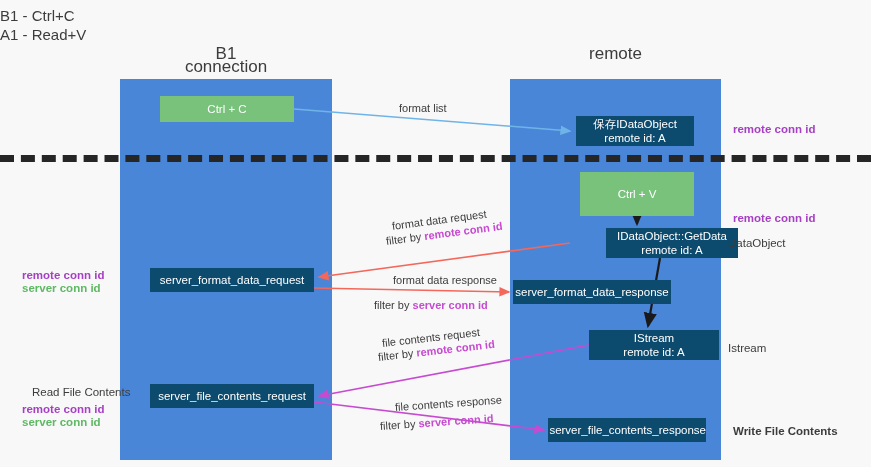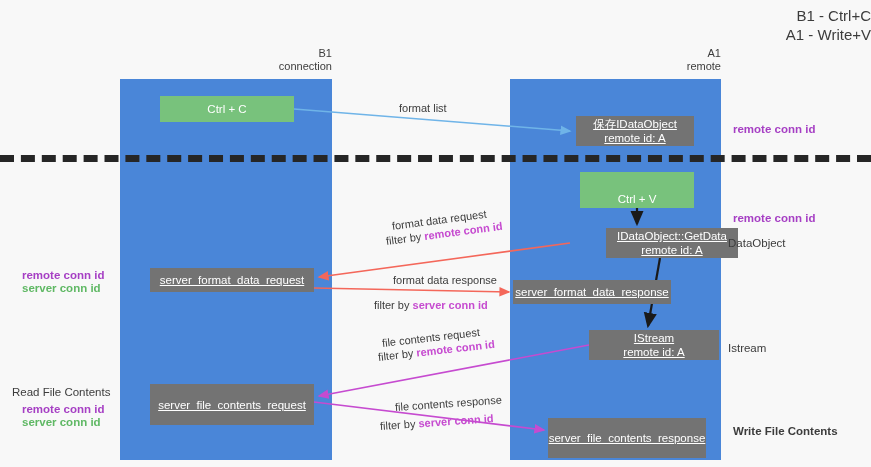--- a/index.html
+++ b/index.html
@@ -9,26 +9,26 @@
     font-family:"Liberation Sans","DejaVu Sans",sans-serif;
     position:relative;
     overflow:hidden;
     color:#333;
   }
   .stage{position:absolute;left:0;top:0;width:871px;height:467px;}
 
   
   .title{
     position:absolute;left:0;top:6px;width:871px;
-    text-align:right;font-size:15px;line-height:19px;color:#3c3c3c;
+    text-align:left;font-size:15px;line-height:19px;color:#3c3c3c;
   }
 
   
   .lane-head{
-    position:absolute;text-align:right;font-size:11px;line-height:13px;color:#3c3c3c;
+    position:absolute;text-align:center;font-size:17px;line-height:13px;color:#3c3c3c;
   }
   .lane-head .l2{display:block;}
 
   
   .lane{position:absolute;background:#4a86d8;}
   #lane-b1{left:120px;top:79px;width:212px;height:381px;}
   #lane-a1{left:510px;top:79px;width:211px;height:381px;}
 
   
   .divider{
@@ -37,48 +37,48 @@
   }
 
   
   .box{
     position:absolute;box-sizing:border-box;
     display:flex;flex-direction:column;align-items:center;justify-content:center;
     color:#ffffff;font-size:11.5px;line-height:14px;text-align:center;
     padding:2px 0;
   }
   .box.green{background:#78c27c;}
-  .box.orange{background:#737373;text-decoration:underline;}
+  .box.orange{background:#0c4a6e;}
   .box .ln{display:block;white-space:nowrap;}
 
   #box-ctrlc  {left:160px;top:96px;width:134px;height:26px;}
-  #box-ctrlv  {left:580px;top:172px;width:114px;height:36px;justify-content:flex-end;}
+  #box-ctrlv  {left:580px;top:172px;width:114px;height:44px;}
   #box-save-ido{left:576px;top:116px;width:118px;height:30px;}
   #box-getdata{left:570px;top:228px;width:132px;height:30px;margin-left:36px;}
   #box-istream{left:589px;top:330px;width:130px;height:30px;}
   #box-sfdreq {left:150px;top:268px;width:164px;height:24px;}
   #box-sfdres {left:513px;top:280px;width:158px;height:24px;}
-  #box-sfcreq {left:150px;top:384px;width:164px;height:41px;}
-  #box-sfcres {left:548px;top:418px;width:158px;height:40px;}
+  #box-sfcreq {left:150px;top:384px;width:164px;height:24px;}
+  #box-sfcres {left:548px;top:418px;width:158px;height:24px;align-items:flex-end;}
 
   
   .side{position:absolute;font-size:11.5px;line-height:14px;}
   .side.purple{color:#a63fc4;font-weight:bold;}
   .side.green{color:#5fb864;font-weight:bold;}
   .side.plain{color:#3c3c3c;}
 
   #side-remote-1{left:733px;top:122px;}
   #side-remote-2{left:733px;top:211px;}
   #side-dataobject{left:728px;top:236px;}
   #side-istream{left:728px;top:341px;}
   #side-write{left:733px;top:424px;font-weight:bold;}
 
   #side-left-remote{left:22px;top:268px;}
   #side-left-server{left:22px;top:281px;}
-  #side-read{left:12px;top:385px;}
+  #side-read{left:32px;top:385px;}
   #side-left-remote2{left:22px;top:402px;}
   #side-left-server2{left:22px;top:415px;}
 
   
   .elabel{
     position:absolute;font-size:11px;line-height:14px;color:#3c3c3c;white-space:nowrap;
   }
   .elabel .mag{color:#c64bd0;font-weight:bold;}
 
   #el-formatlist{left:399px;top:101px;}
@@ -93,29 +93,28 @@
 
   svg.edges{position:absolute;left:0;top:0;width:871px;height:467px;pointer-events:none;}
 </style>
 </head>
 <body>
 
 <div class="stage">
 
   <div class="title">
     <div>B1 - Ctrl+C</div>
-    <div>A1 - Write+V</div>
+    <div>A1 - Read+V</div>
   </div>
 
   <div class="lane-head" style="left:120px;top:47px;width:212px;">
     <span class="l2">B1</span>
     <span class="l2">connection</span>
   </div>
   <div class="lane-head" style="left:510px;top:47px;width:211px;">
-    <span class="l2">A1</span>
     <span class="l2">remote</span>
   </div>
 
   <div class="lane" id="lane-b1"></div>
   <div class="lane" id="lane-a1"></div>
 
   <svg class="edges" viewBox="0 0 871 467">
     <defs>
       <marker id="ar-blue" markerWidth="7" markerHeight="7" refX="6" refY="3" orient="auto">
         <path d="M0,0 L7,3 L0,6 z" fill="#6fb4e8"></path>

